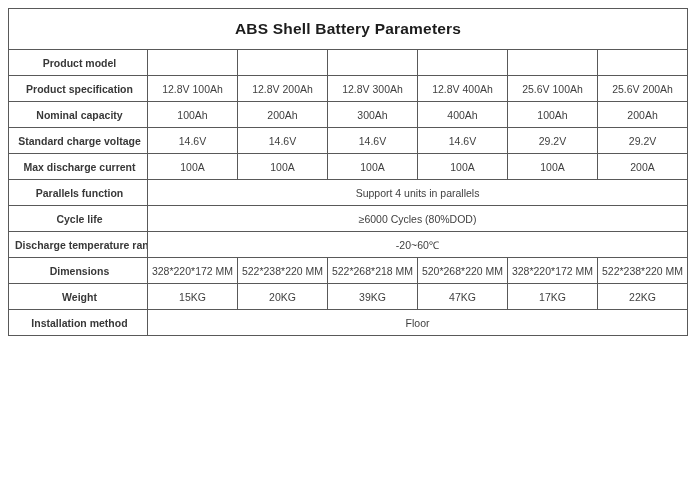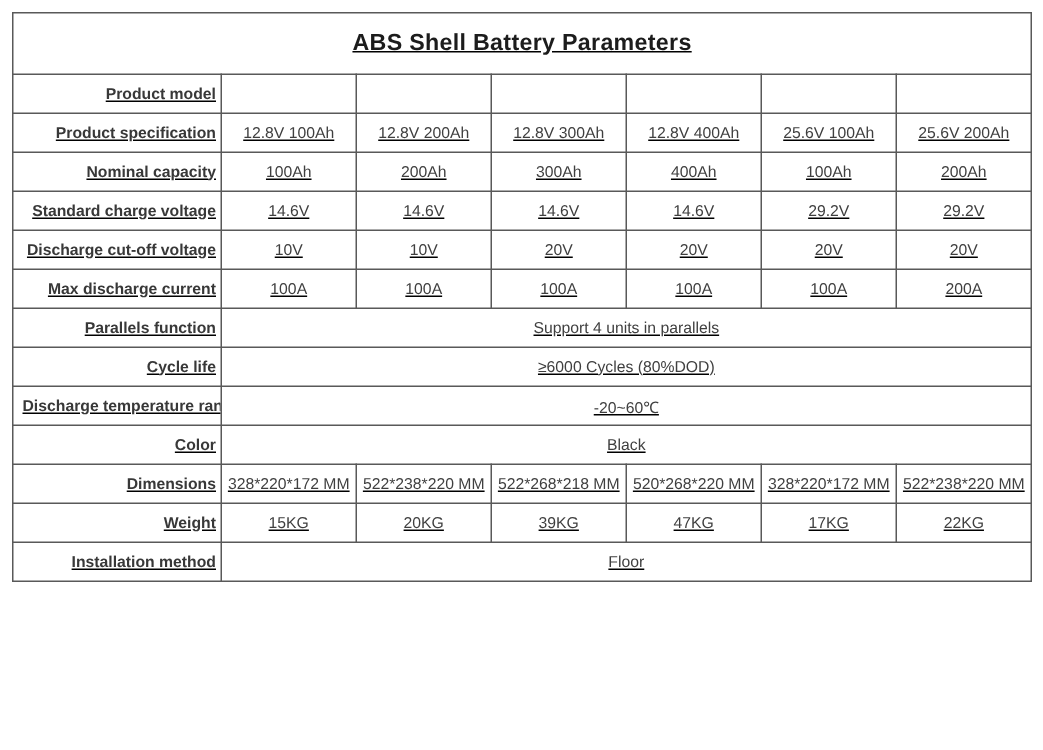--- a/index.html
+++ b/index.html
@@ -9,21 +9,20 @@
     width: 695px;
     height: 500px;
     overflow: hidden;
     font-family: "Liberation Sans", sans-serif;
   }
   .page {
     width: 604px;
     height: 500px;
     box-sizing: border-box;
     padding: 8px 7px 6px 8px;
-    text-decoration: underline;
   }
   table.spec {
     border-collapse: collapse;
     width: 680px;
     table-layout: fixed;
     background: #ffffff;
   }
   table.spec, table.spec td, table.spec th {
     border: 1px solid #595959;
   }
@@ -40,21 +39,21 @@
     height: 25px;
     font-size: 10.5px;
     color: #3f3f3f;
     padding: 0 3px;
     overflow: hidden;
     white-space: nowrap;
   }
   td.label {
     font-weight: bold;
     color: #383838;
-    text-align: right;
+    text-align: center;
     padding-left: 6px;
   }
   td.val {
     text-align: center;
   }
   col.c-label { width: 139px; }
   col.c-data  { width: 90px; }
 </style>
 </head>
 <body>
@@ -106,52 +105,39 @@
         <tr>
           <td class="label">Standard charge voltage</td>
           <td class="val">14.6V</td>
           <td class="val">14.6V</td>
           <td class="val">14.6V</td>
           <td class="val">14.6V</td>
           <td class="val">29.2V</td>
           <td class="val">29.2V</td>
         </tr>
         <tr>
-          <td class="label">Discharge cut-off voltage</td>
-          <td class="val">10V</td>
-          <td class="val">10V</td>
-          <td class="val">20V</td>
-          <td class="val">20V</td>
-          <td class="val">20V</td>
-          <td class="val">20V</td>
-        </tr>
-        <tr>
           <td class="label">Max discharge current</td>
           <td class="val">100A</td>
           <td class="val">100A</td>
           <td class="val">100A</td>
           <td class="val">100A</td>
           <td class="val">100A</td>
           <td class="val">200A</td>
         </tr>
         <tr>
           <td class="label">Parallels function</td>
           <td class="val" colspan="6">Support 4 units in parallels</td>
         </tr>
         <tr>
           <td class="label">Cycle life</td>
           <td class="val" colspan="6">≥6000 Cycles (80%DOD)</td>
         </tr>
         <tr>
           <td class="label">Discharge temperature range</td>
           <td class="val" colspan="6">-20~60℃</td>
-        </tr>
-        <tr>
-          <td class="label">Color</td>
-          <td class="val" colspan="6">Black</td>
         </tr>
         <tr>
           <td class="label">Dimensions</td>
           <td class="val">328*220*172 MM</td>
           <td class="val">522*238*220 MM</td>
           <td class="val">522*268*218 MM</td>
           <td class="val">520*268*220 MM</td>
           <td class="val">328*220*172 MM</td>
           <td class="val">522*238*220 MM</td>
         </tr>

